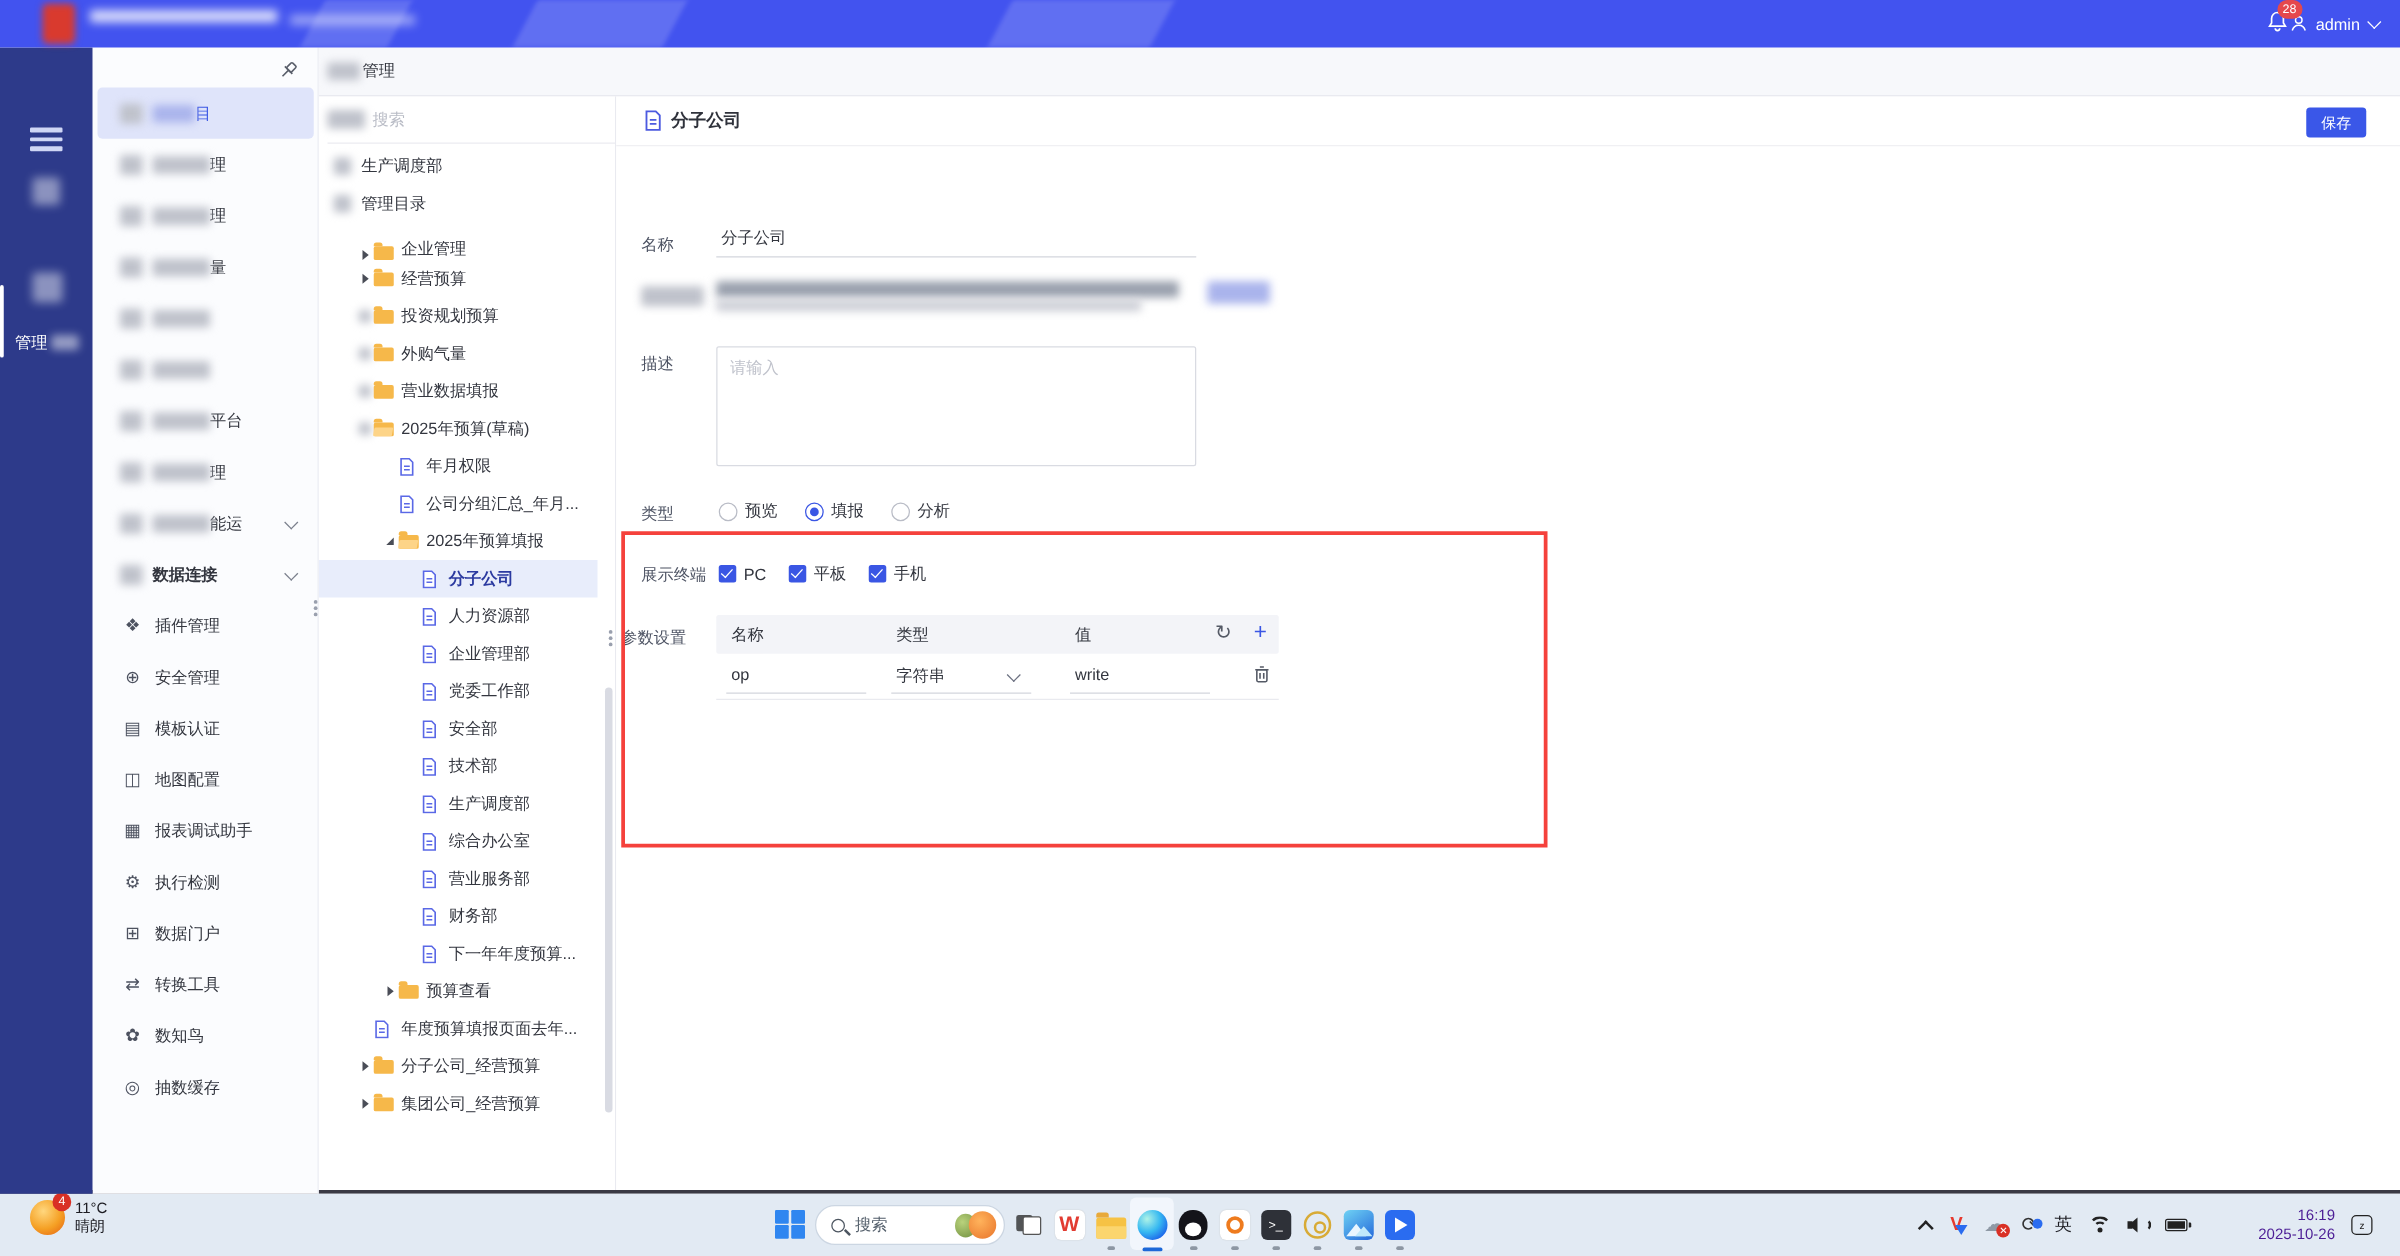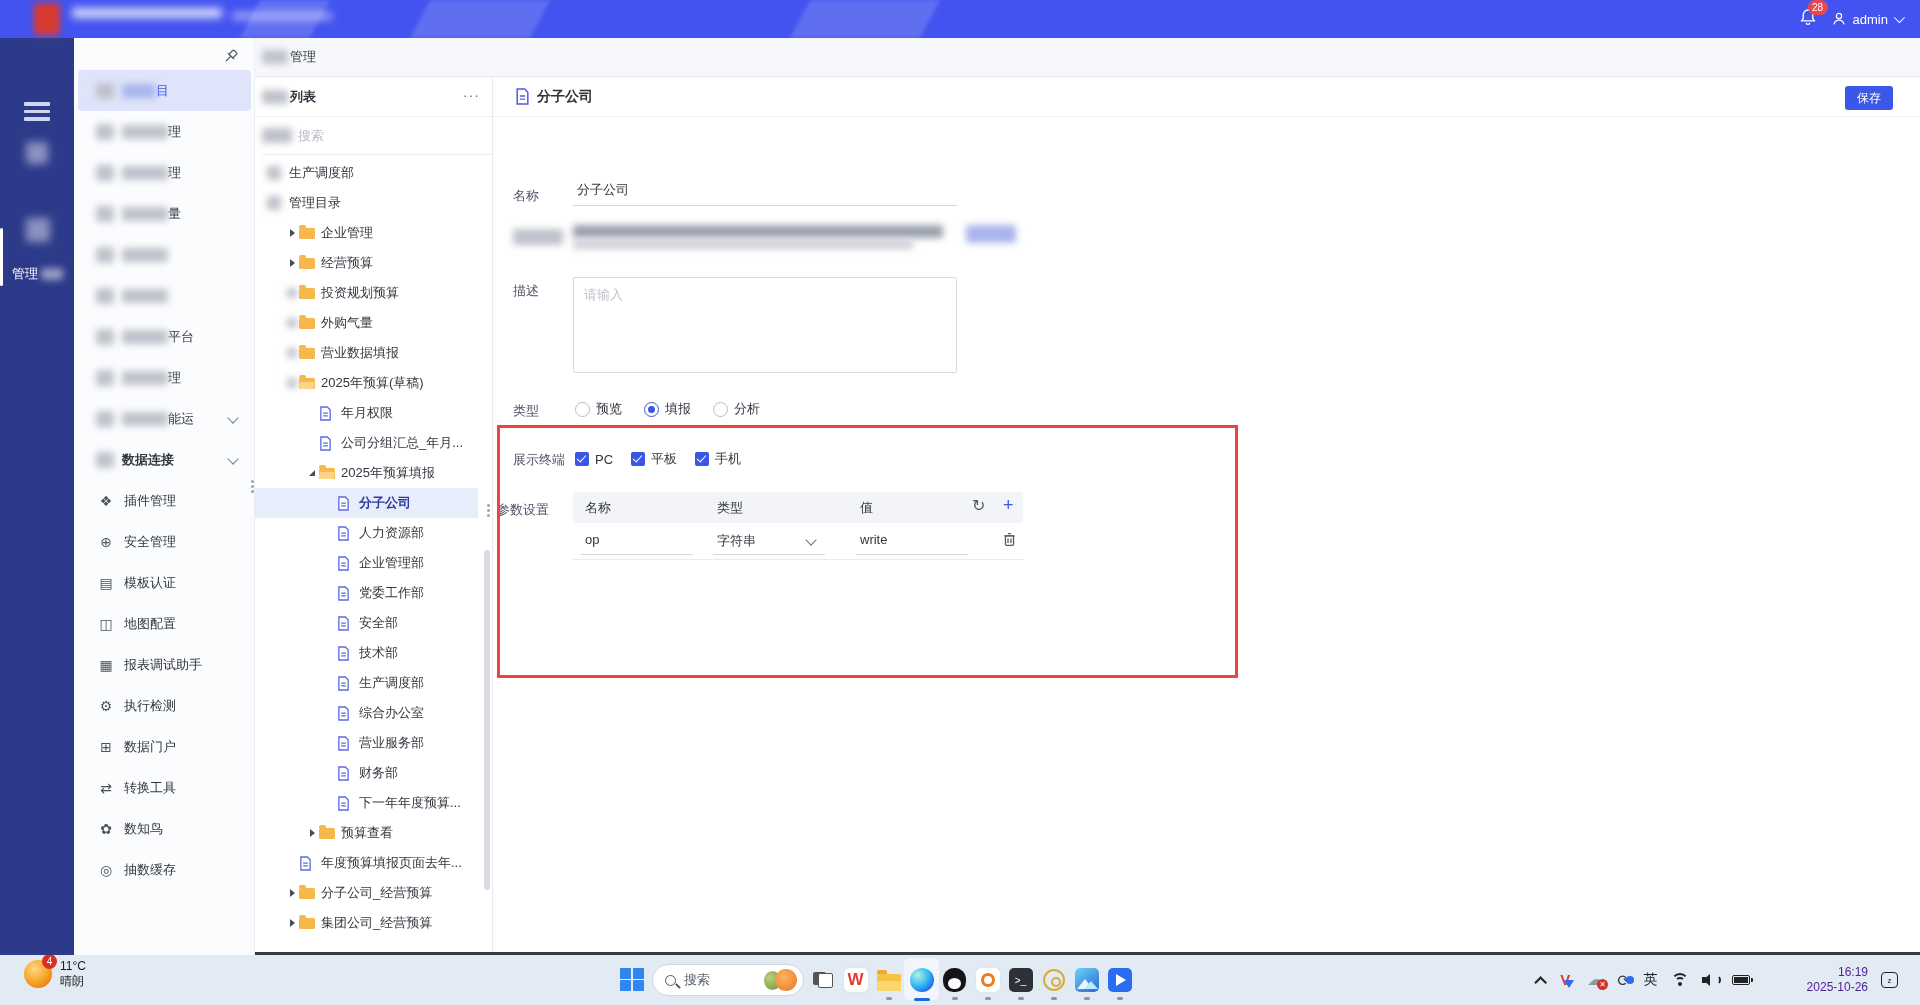--- a/index.html
+++ b/index.html
@@ -2,21 +2,21 @@
 <html><head>
 <meta charset="utf-8">
 <style>
   *{margin:0;padding:0;box-sizing:border-box;font-family:"Liberation Sans","DejaVu Sans",sans-serif;}
   html,body{width:1920px;height:1005px;overflow:hidden;background:#fff;}
   
   .topbar{position:absolute;left:0;top:0;width:1920px;height:38px;background:#4253ef;z-index:30;}
   .logo-blur{position:absolute;left:34px;top:3px;width:26px;height:32px;background:#d93a2e;border-radius:4px;filter:blur(3px);}
   .title-blur{position:absolute;top:8px;height:10px;background:rgba(255,255,255,.78);border-radius:2px;filter:blur(4px);}
   .streak{position:absolute;top:0;height:38px;background:rgba(255,255,255,.16);transform:skewX(-28deg);filter:blur(2px);}
-  .topbar-right{position:absolute;right:18px;top:0;height:38px;display:flex;align-items:center;gap:14px;color:#fff;}
+  .topbar-right{position:absolute;right:18px;top:0;height:38px;display:flex;align-items:center;color:#fff;}
   .badge{position:absolute;top:-7px;left:9px;min-width:20px;height:15px;background:#e5484d;color:#fff;font-size:10px;border-radius:8px;display:flex;align-items:center;justify-content:center;padding:0 4px;}
   .admin-name{font-size:13px;color:#fff;}
   .chev{display:inline-block;width:8px;height:8px;border-right:1.6px solid #fff;border-bottom:1.6px solid #fff;transform:rotate(45deg) translateY(-2px);}
   
   .side1{position:absolute;left:0;top:38px;width:74px;height:917px;background:#2d3a8a;z-index:20;}
   .menu-icon{position:absolute;left:24px;top:64px;width:26px;height:22px;}
   .menu-icon i{display:block;height:3.5px;background:#cfd6f5;margin-bottom:4px;border-radius:1px;}
   .s1-blur{position:absolute;background:rgba(255,255,255,.45);border-radius:3px;filter:blur(4px);}
   .s1-active-label{position:absolute;left:12px;top:227px;color:#fff;font-size:13px;display:flex;align-items:center;gap:3px;}
   .s1-indicator{position:absolute;left:0;top:190px;width:3px;height:58px;background:#fff;border-radius:2px;}
@@ -295,43 +295,38 @@
       </div>
     </div>
 </div>
 
 <div class="strip">
   <span class="chip" style="width:26px;height:14px;margin-right:2px;"></span>
   <span class="txt">管理</span>
 </div>
 
 <div class="treepanel">
-  <div class="tree-head">
-    <span class="chip" style="width:26px;height:14px;margin-right:2px;"></span>
-    <span class="txt">列表</span>
-    <span class="more-btn">···</span>
-  </div>
   <div class="tree-search">
     <span class="chip" style="width:30px;height:15px;"></span>
     <span class="ph">搜索</span>
   </div>
   <div class="tree-nodes" id="tree-nodes">
       <div class="tnode" style="padding-left: 12px;">
         <span class="nicon">
           <span class="chip" style="width: 14px; height: 14px;"></span>
         </span>
         <span class="nlbl">生产调度部</span>
       </div>
       <div class="tnode" style="padding-left: 12px;">
         <span class="nicon">
           <span class="chip" style="width: 14px; height: 14px;"></span>
         </span>
         <span class="nlbl">管理目录</span>
       </div>
-      <div class="tnode" style="padding-left: 30px;">
+      <div class="tnode" style="padding-left: 30px; align-items: flex-end;">
         <span class="pre">
           <i class="caret-r"></i>
         </span>
         <span class="nicon">
           <i class="folder"></i>
         </span>
         <span class="nlbl">企业管理</span>
       </div>
       <div class="tnode" style="padding-left: 30px;">
         <span class="pre">

